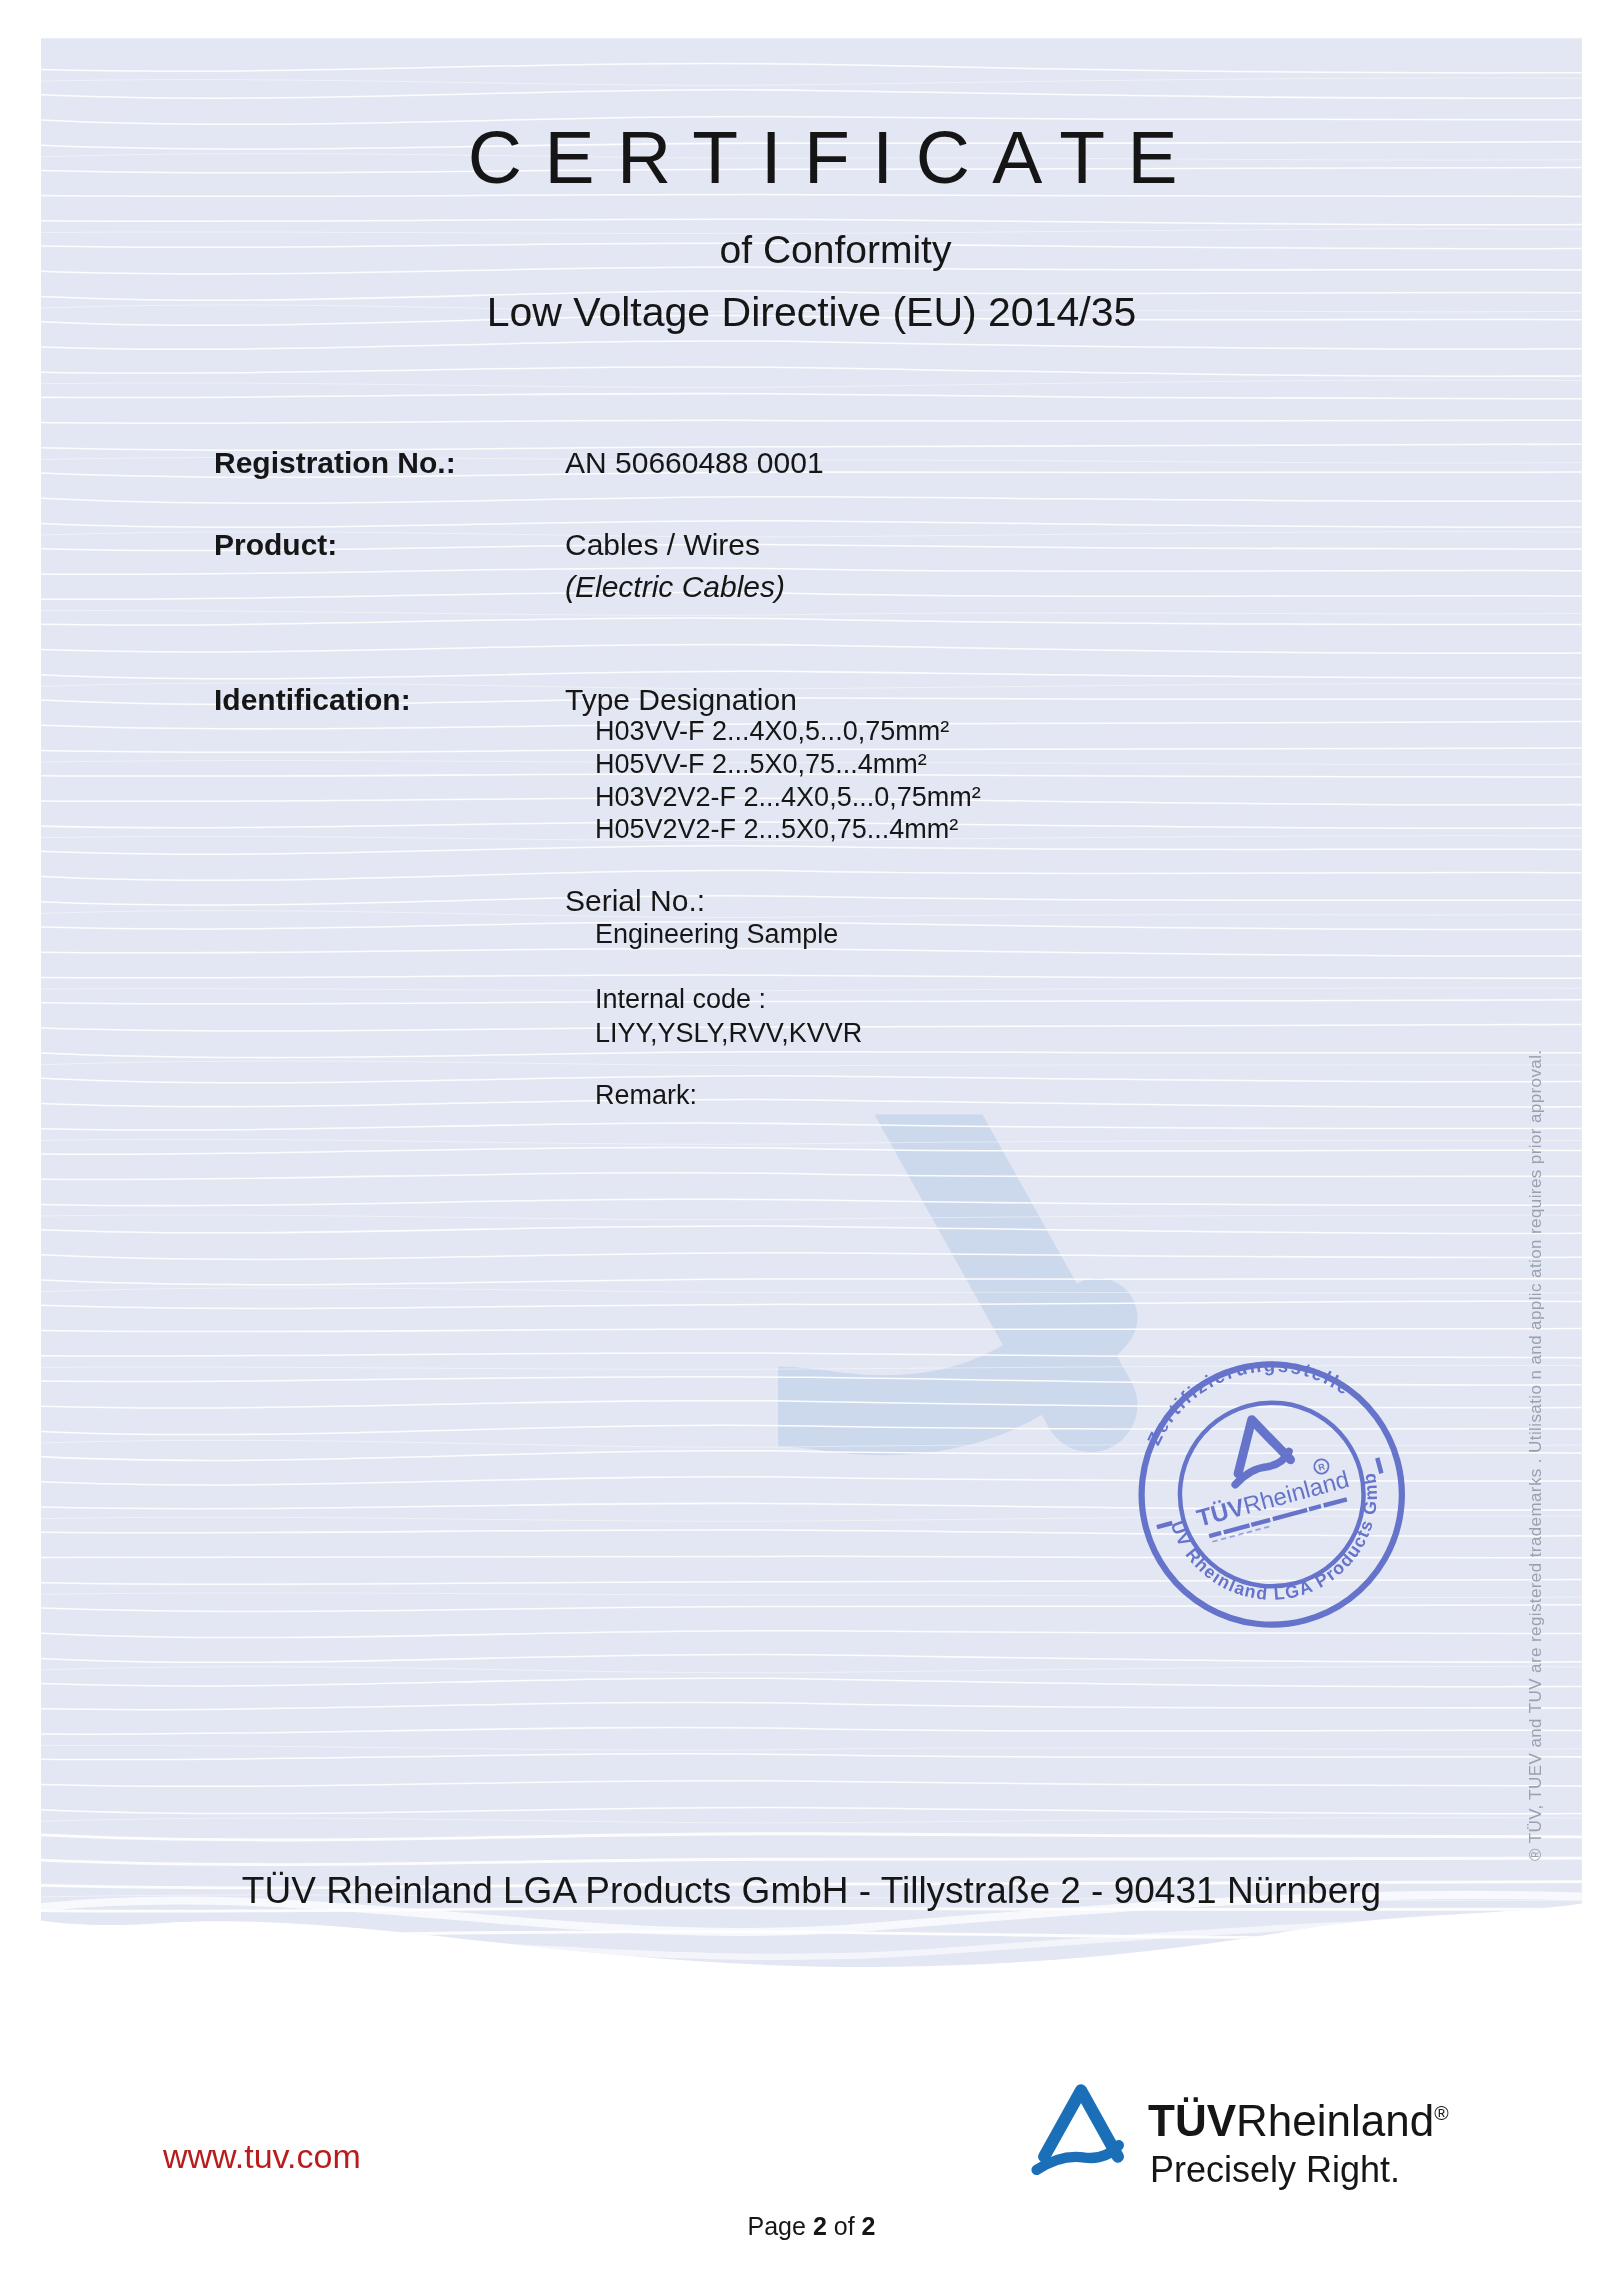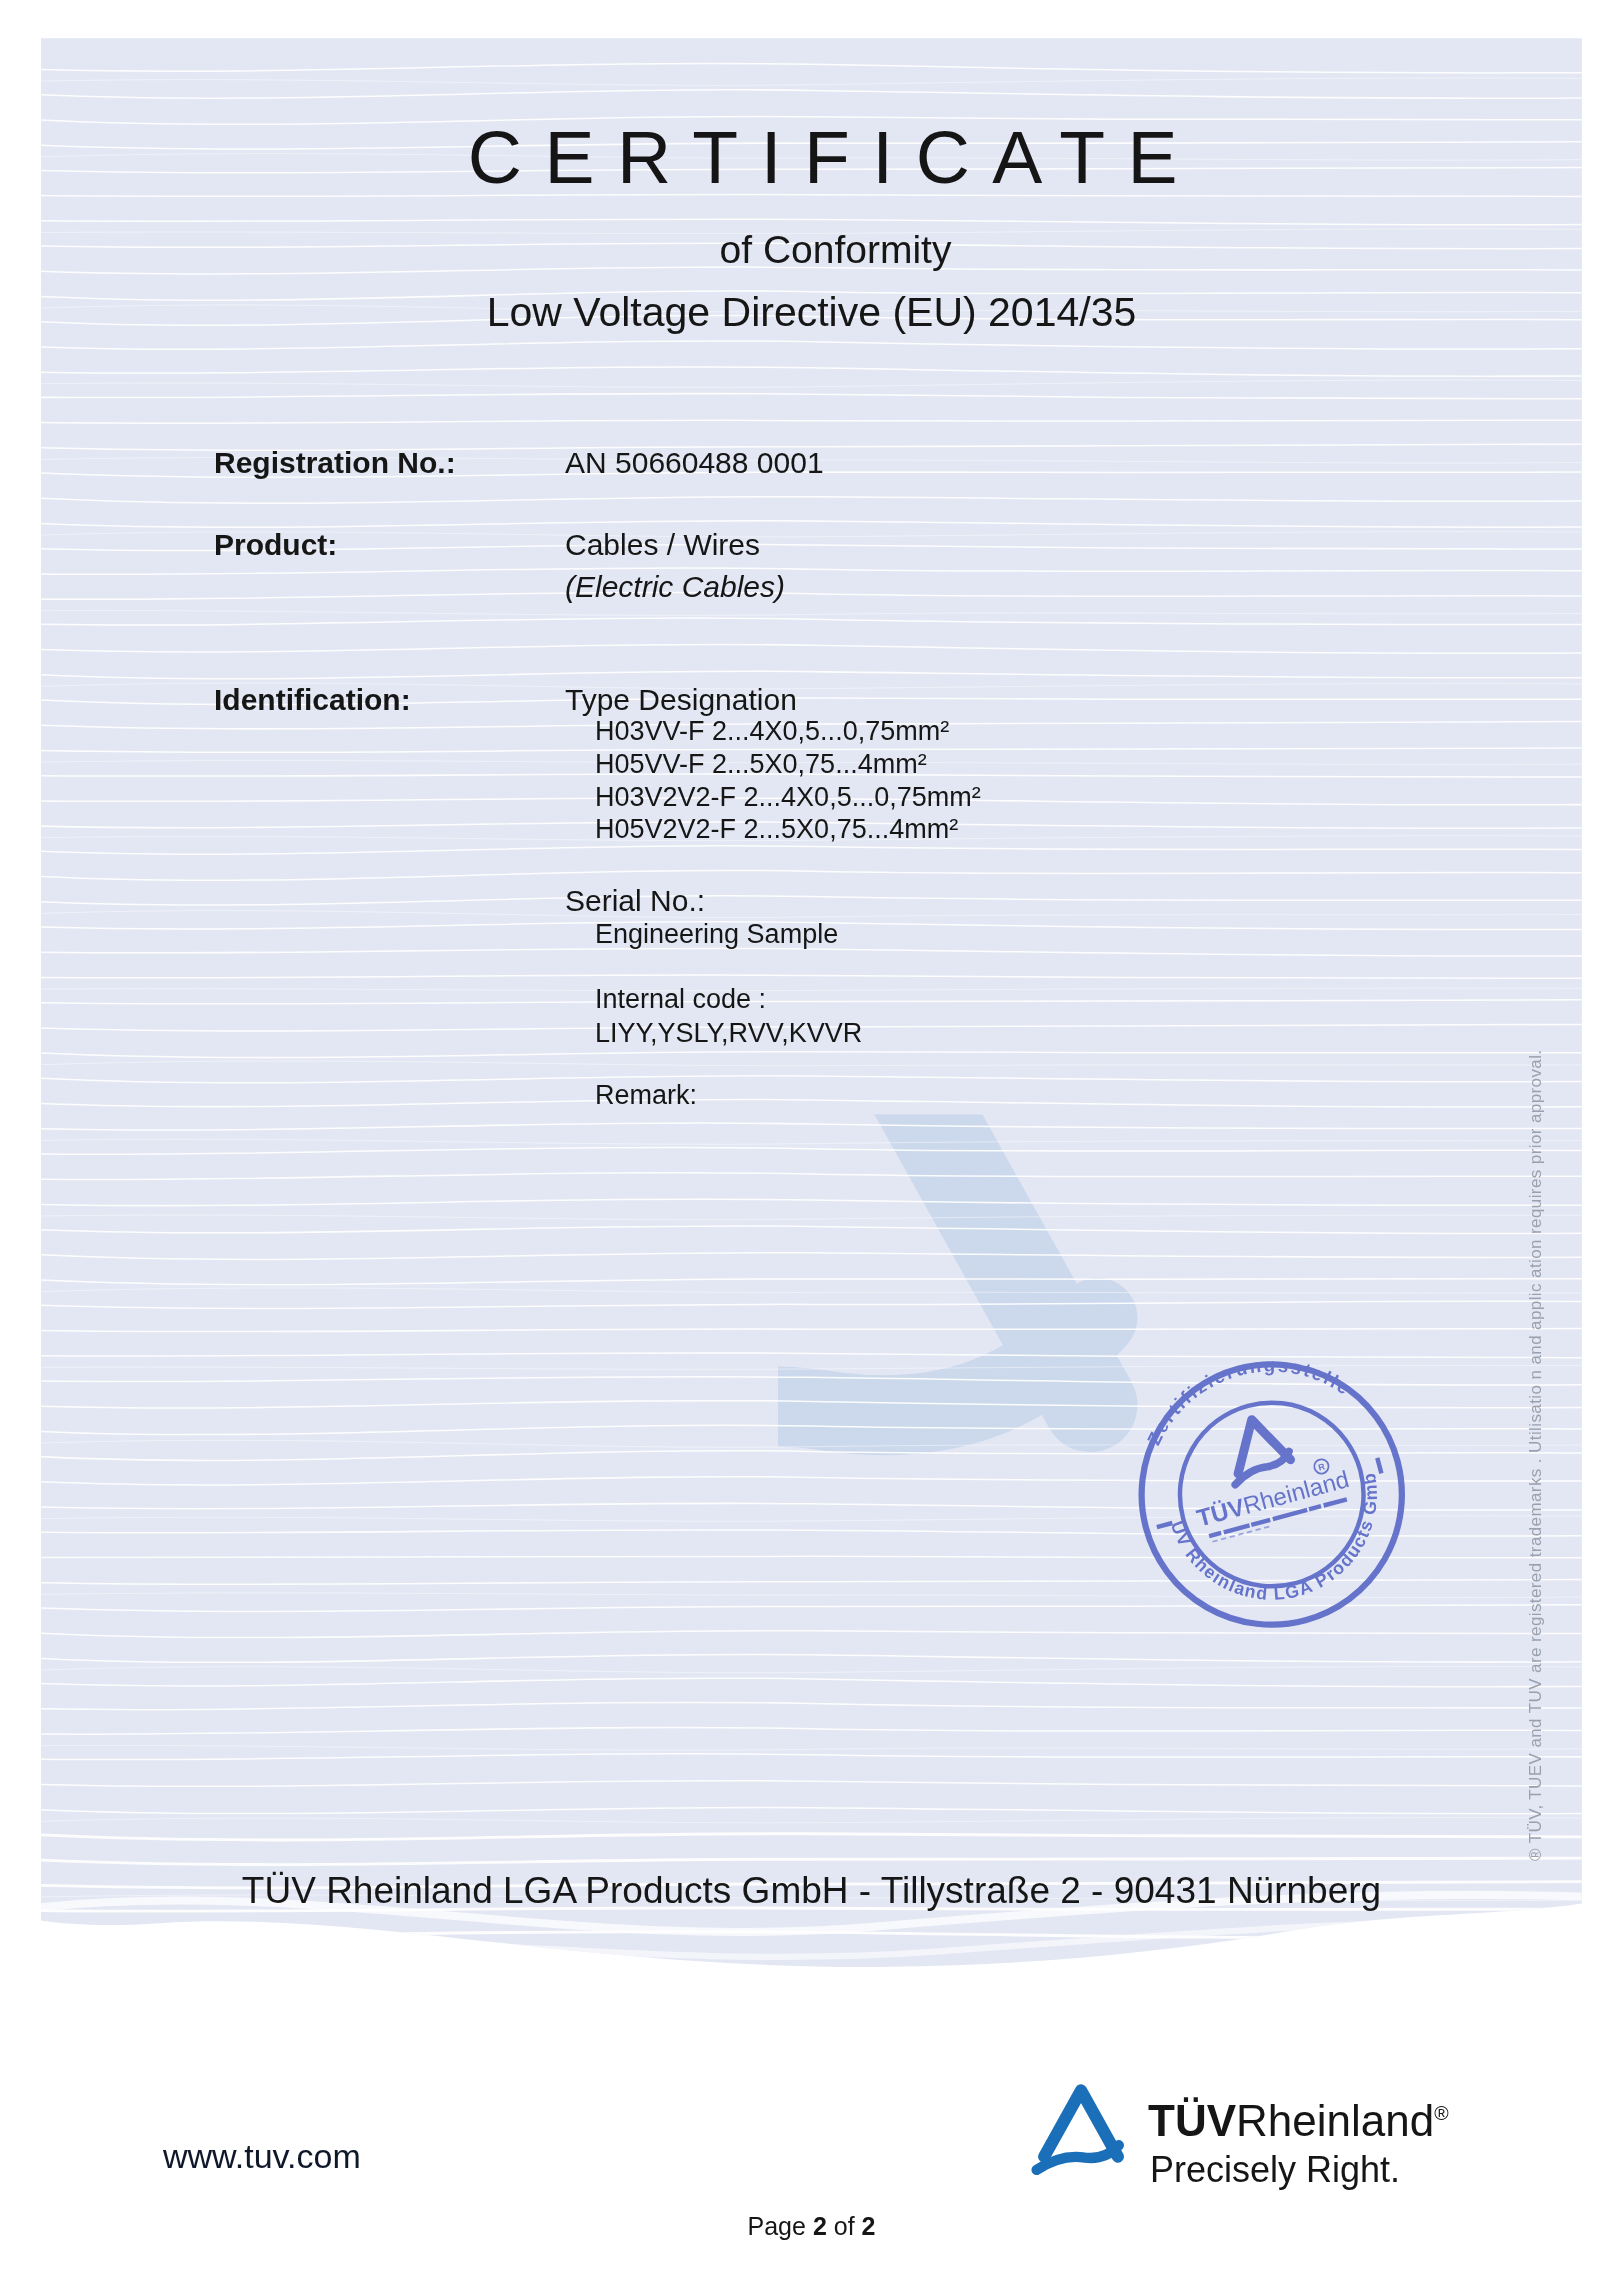--- a/index.html
+++ b/index.html
@@ -10,21 +10,21 @@
   .ctr{left:41px;width:1541px;text-align:center;}
   .title{font-size:75px;font-weight:400;letter-spacing:0.30em;padding-left:0.30em;color:#151515;}
   .sub1{font-size:39px;font-weight:400;margin-left:24px;}
   .sub2{font-size:41px;font-weight:400;}
   .lbl{left:214px;font-size:30px;font-weight:700;}
   .val{left:565px;font-size:30px;font-weight:400;}
   .vali{left:565px;font-size:30px;font-style:italic;}
   .mono{left:565px;font-size:27px;font-family:Liberation Sans, sans-serif;white-space:pre;margin-left:30px;}
   .company{font-size:37px;font-weight:400;}
   .ce{font-size:24px;font-weight:700;}
-  .www{left:163px;top:2137px;font-size:34px;color:#0f172a;}
+  .www{left:163px;top:2137px;font-size:34px;color:#b91c1c;}
   .pageno{top:2212px;font-size:25px;}
   .pageno b{font-weight:700;}
   .sidetext{left:1526px;top:1861px;width:740px;height:19.6px;font-size:17px;color:#99a1ae;
             transform:rotate(-90deg);transform-origin:left top;white-space:nowrap;letter-spacing:0.4px;}
   .brandline{left:1148px;top:2096px;font-size:44px;white-space:nowrap;}
   .brandline .b{font-weight:700;}
   .brandline sup{font-size:19.6px;vertical-align:super;}
   .tagline{left:1150px;top:2149px;font-size:36px;}
 </style>
 </head>

